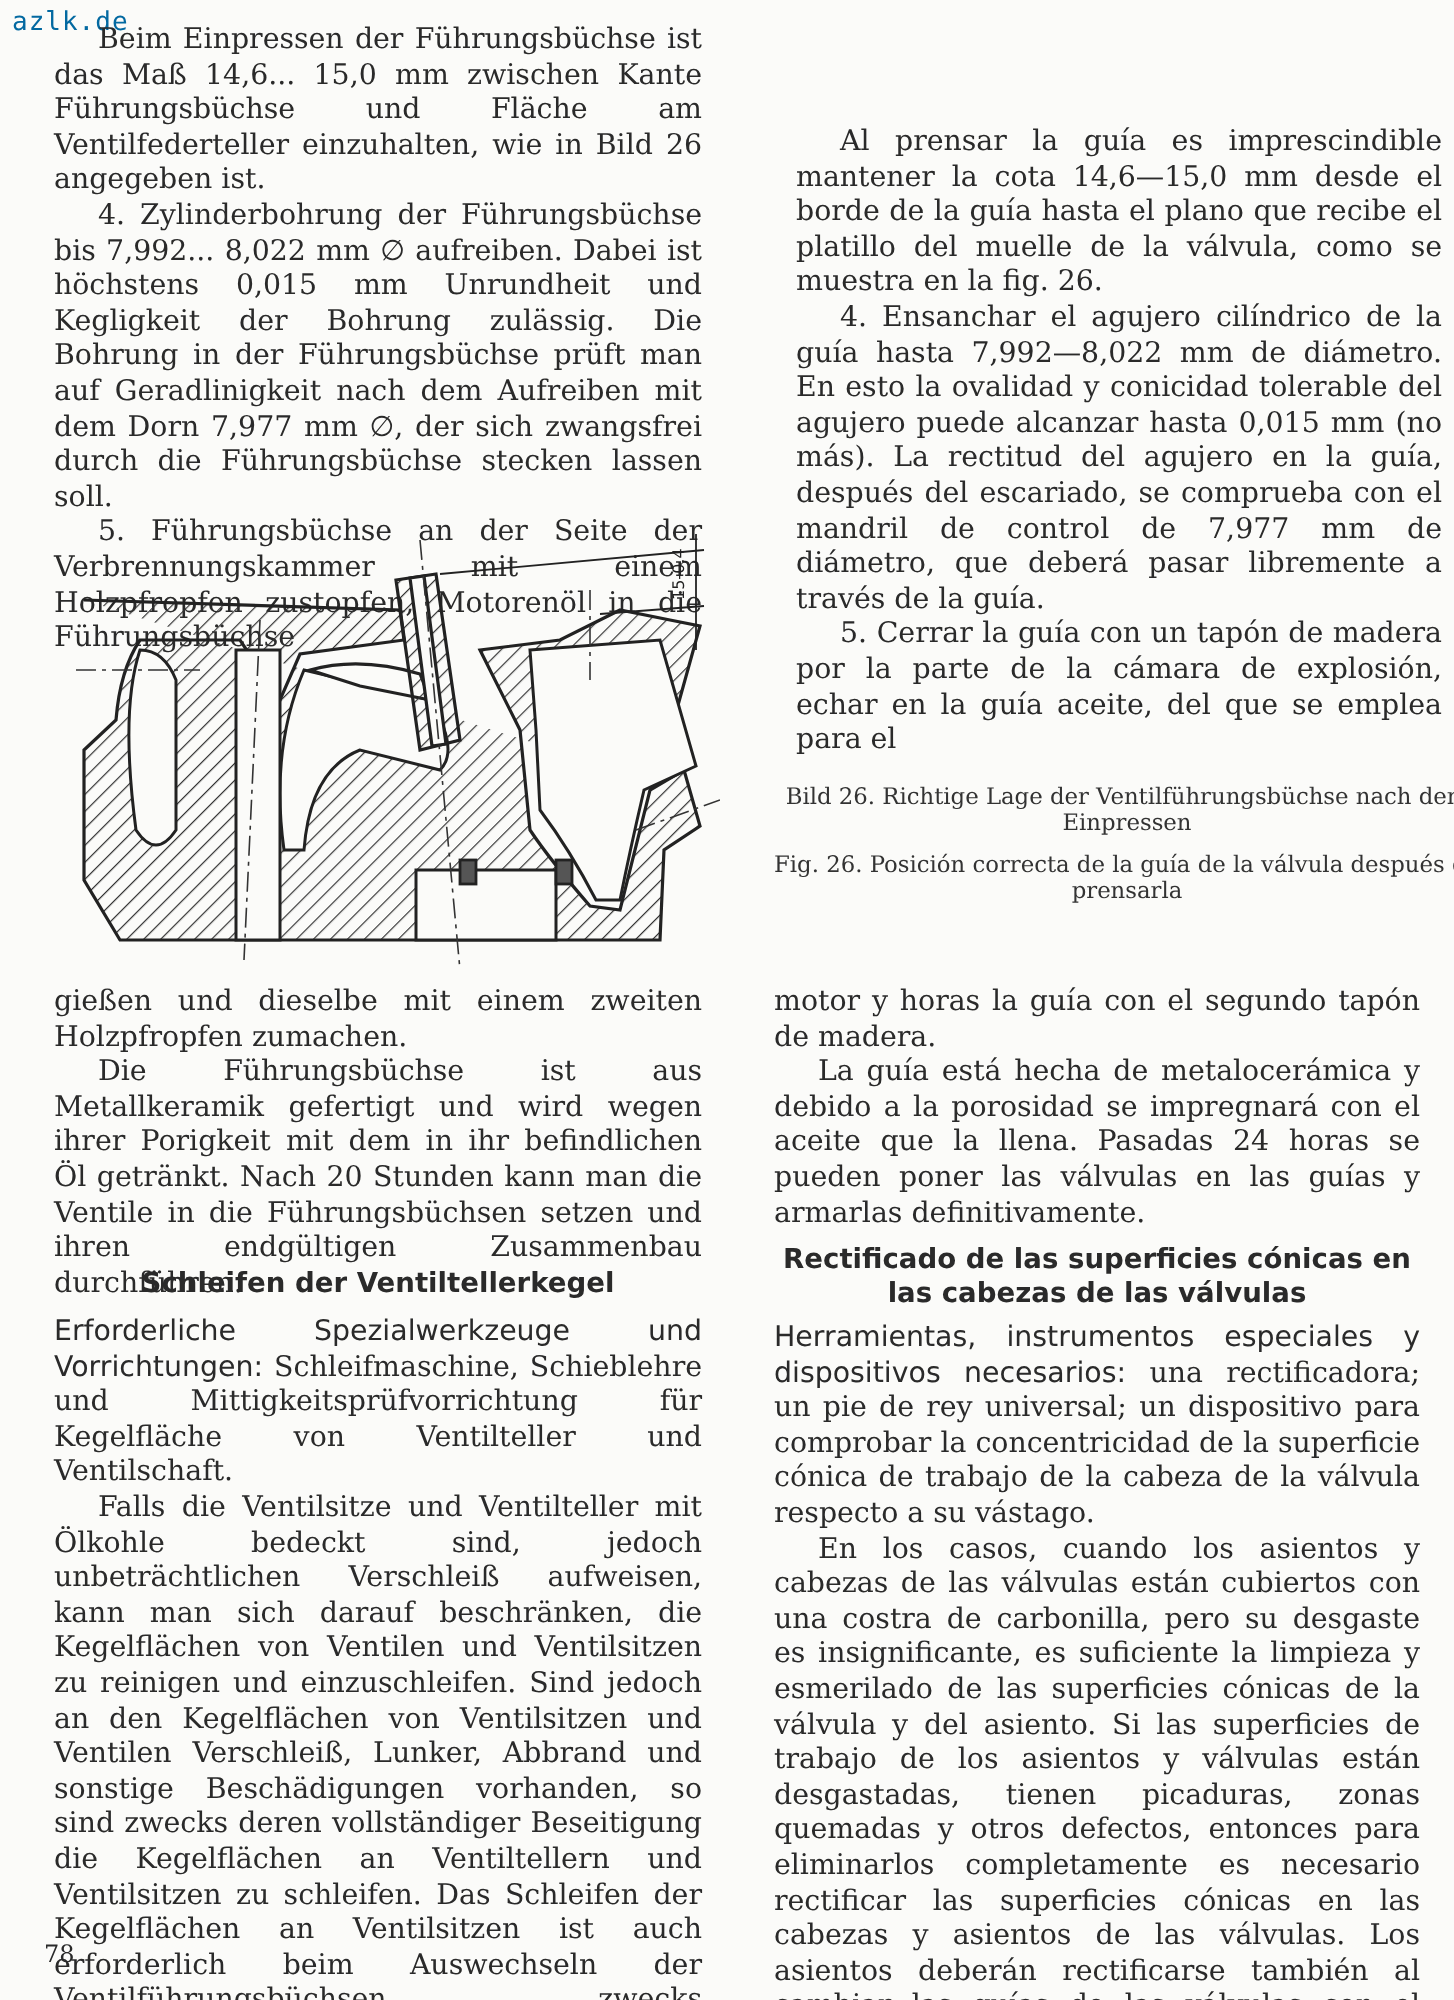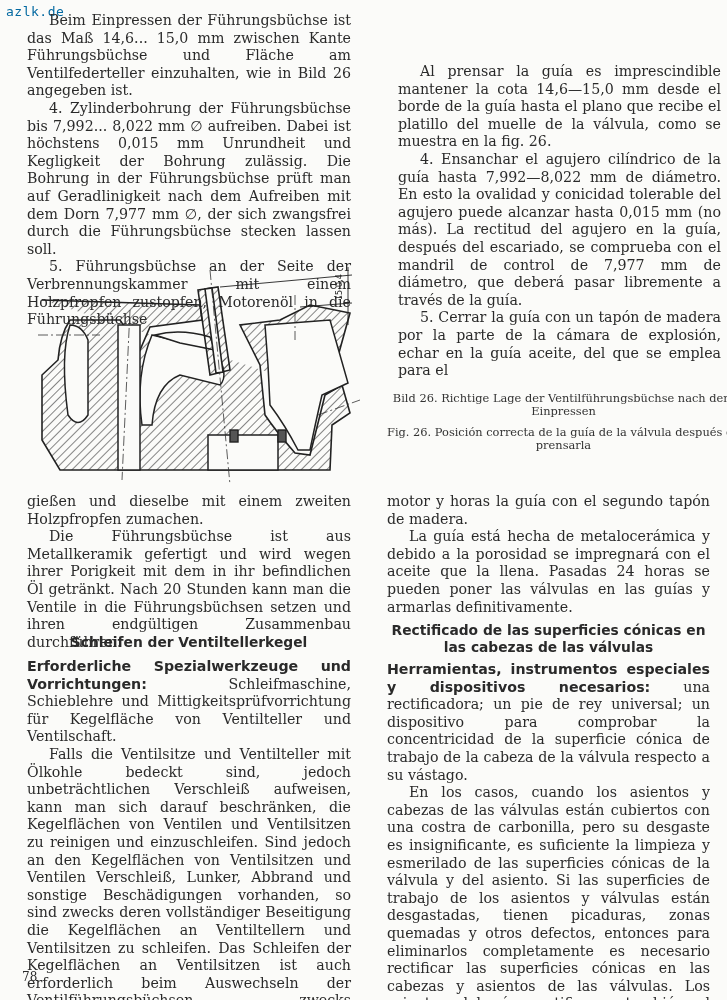--- a/index.html
+++ b/index.html
@@ -16,21 +16,21 @@
   .indent { text-indent:22px; }
   .col-left-top { left:27px; top:12px; width:324px; }
   .col-right-top { left:398px; top:27px; width:323px;margin-top:36px; }
   .col-left-bot { left:27px; top:493px; width:324px; }
   .col-right-bot { left:387px; top:493px; width:323px; }
   .heading { font-family:"DejaVu Sans", "Liberation Sans", sans-serif; font-weight:bold; text-align:center; font-size:13.8px; line-height:17px; margin:0; }
   .h-left { position:absolute; left:27px; top:634px; width:324px; }
   .h-right { position:absolute; left:387px; top:622px; width:323px; }
   .sect-left { left:27px; top:658px; width:324px; }
   .sect-right { left:387px; top:661px; width:323px; }
-  .lead { font-family:"DejaVu Sans", "Liberation Sans", sans-serif; font-weight:bold; }
+  .lead { font-family:"DejaVu Sans", "Liberation Sans", sans-serif; font-weight:normal; }
   .caption { position:absolute; left:370px; width:355px; text-align:center; font-size:11.4px; line-height:13px; color:#333;margin-left:16px; }
   .cap1 { top:392px; }
   .cap2 { top:426px; }
   .drawing { position:absolute; left:30px; top:265px; width:330px; height:220px; }
   .pagenum { position:absolute; left:22px; top:970px; font-size:12px;text-align:right; }
 </style>
 </head>
 <body>
 
 <div class="watermark">azlk.de</div>

